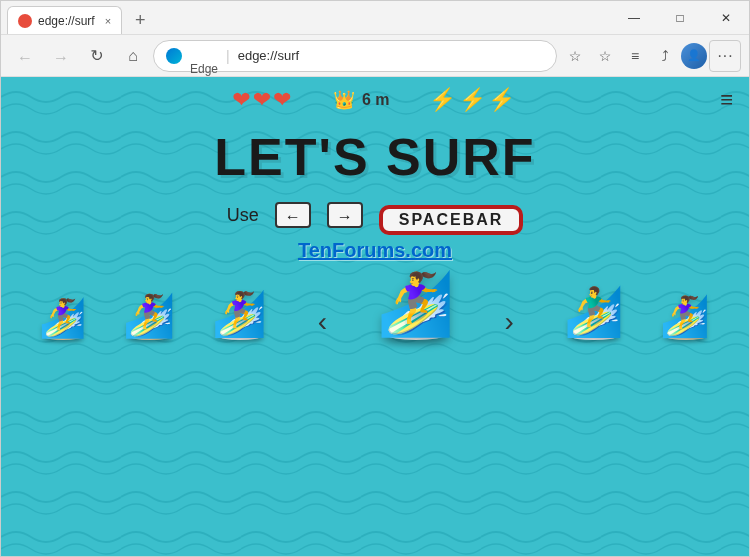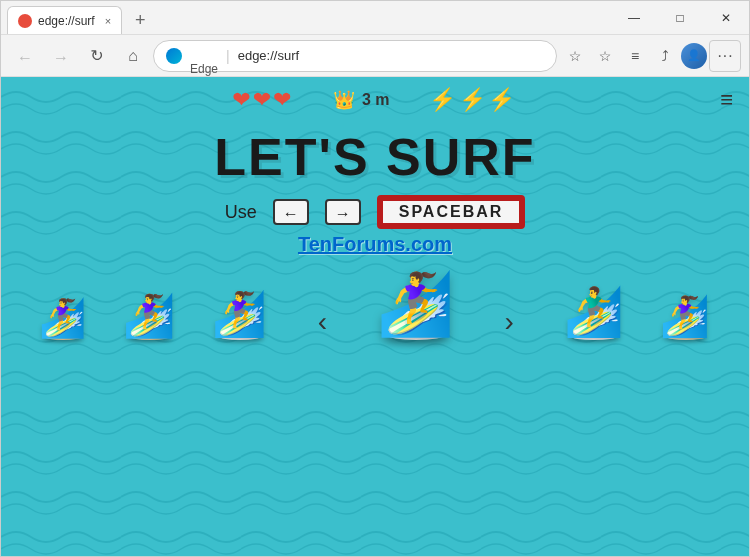--- a/index.html
+++ b/index.html
@@ -254,27 +254,28 @@
       border-radius: 4px;
       padding: 2px 8px;
       font-size: 16px;
       font-weight: bold;
       background: #f5f5f5;
       display: inline-flex;
       align-items: center;
       justify-content: center;
     }
     .spacebar-box {
-      border: 6px solid #b91c1c;
-      border-radius: 4px;
+      border: 4px solid #b91c1c;
+      border-radius: 10px;
       padding: 2px 16px;
       font-size: 16px;
       font-weight: bold;
       background: #f5f5f5;
       letter-spacing: 2px;
+      margin-top: 10px;
     }
 
     .forum-watermark {
       font-size: 20px;
       font-weight: bold;
       color: #0066cc;
       text-shadow: 1px 1px 0 rgba(255,255,255,0.5);
       margin-top: 4px;
       text-decoration: underline;
     }
@@ -386,21 +387,21 @@
           <path d="M0 32 Q15 22 30 32 Q45 42 60 32 Q75 22 90 32 Q105 42 120 32" fill="none" stroke="#1a9aaa" stroke-width="1.5"></path>
         </pattern>
       </defs>
       <rect width="100%" height="100%" fill="url(#waves)"></rect>
     </svg>
 
     <div class="hud">
       <span class="hearts">❤❤❤</span>
       <div class="score-area">
         <span class="crown-icon">👑</span>
-        <span>3 m</span>
+        <span>6 m</span>
       </div>
       <span class="lightning-area">⚡⚡⚡</span>
     </div>
 
     <div class="hamburger-menu">
       <span>≡</span>
     </div>
 
     <div class="title-section">
       <div class="game-title">LET'S SURF</div>

